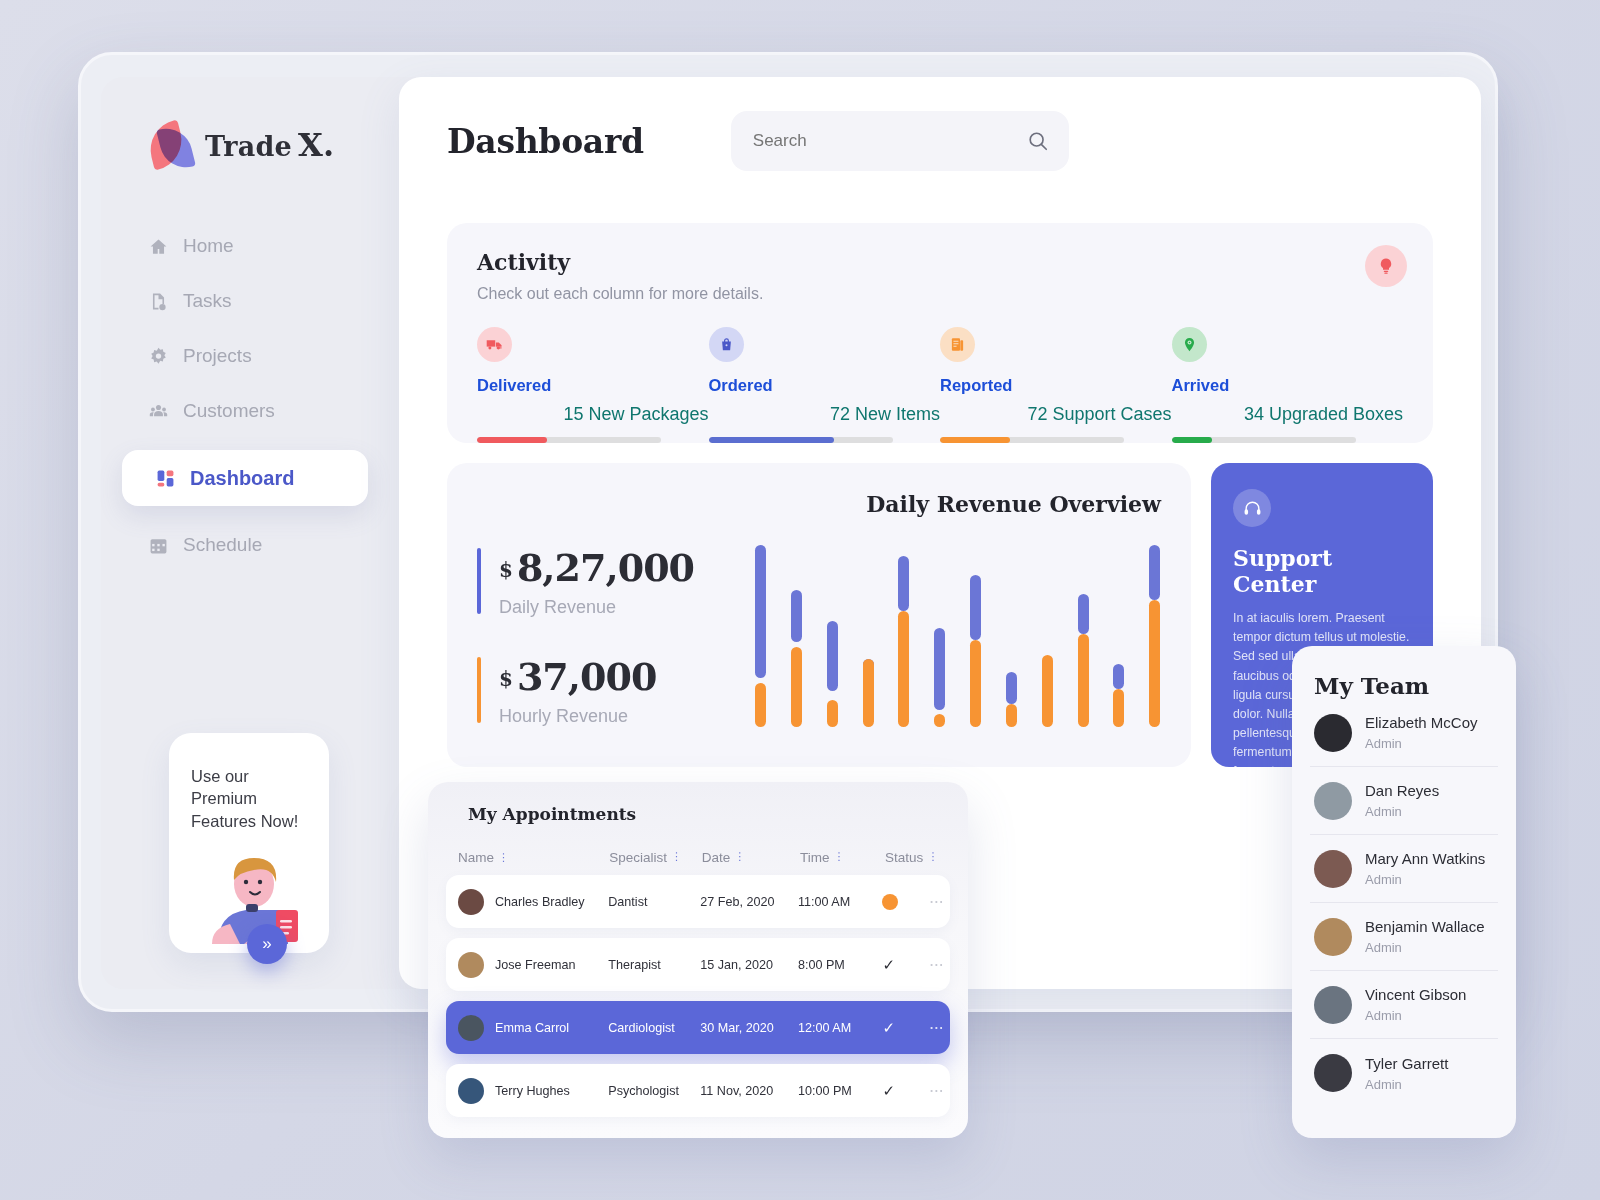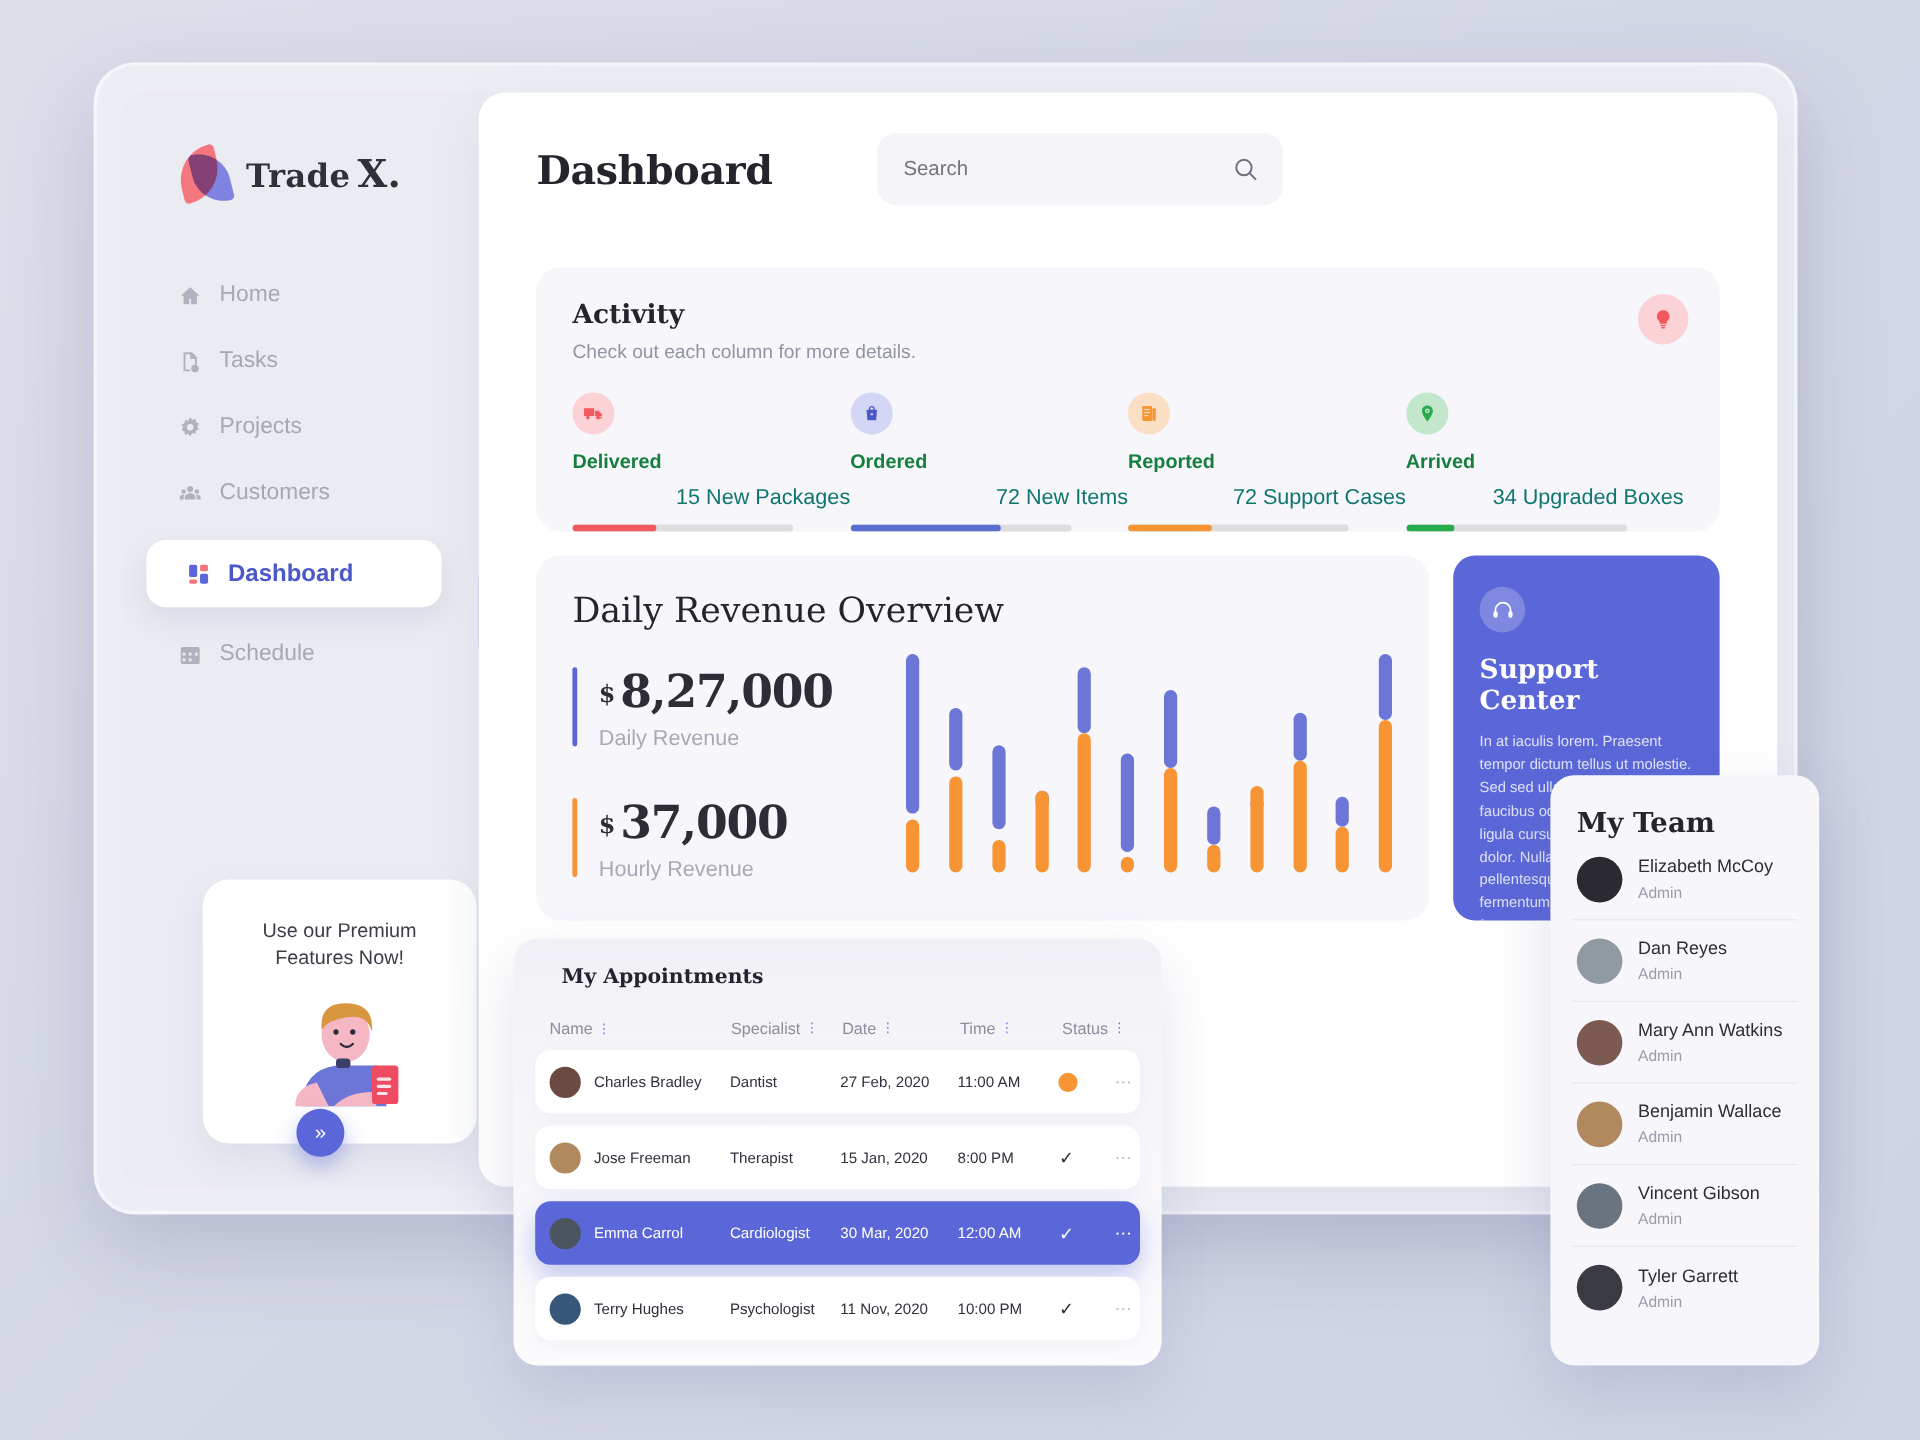--- a/index.html
+++ b/index.html
@@ -55,22 +55,22 @@
     margin: 16px 31px 16px 21px; padding-left: 34px; height: 56px;
     background: #ffffff; border-radius: 16px; color: #4b58c8;
     font-weight: 700; font-size: 20px;
     box-shadow: 0 10px 24px rgba(110,120,170,.16);
   }
   .nav-item.active .ic { color: #4b58c8; }
   .active-bar { position: absolute; left: 298px; top: 402px; width: 5px;
     height: 62px; background: #5b67d8; border-radius: 3px; }
 
   
-  .promo { position: absolute; left: 68px; top: 656px; width: 228px; height: 220px;
-    background: #fff; border-radius: 22px; text-align: center;
+  .promo { position: absolute; left: 68px; top: 656px; width: 160px; height: 220px;
+    background: #fff; border-radius: 22px; text-align: left;
     box-shadow: 0 12px 30px rgba(110,120,170,.12); }
   .promo h4 { font-size: 16.5px; color: #3c3d46; font-weight: 400;
     line-height: 1.35; padding: 32px 22px 0; }
   .promo .art { position: relative; width: 130px; height: 96px; margin: 16px auto 0; }
   .promo-next {
     position: absolute; left: 146px; top: 847px; width: 40px; height: 40px;
     border-radius: 50%; background: #5b67d8; color: #fff;
     display: flex; align-items: center; justify-content: center;
     font-size: 17px; box-shadow: 0 8px 18px rgba(91,103,216,.4); cursor: pointer;
   }
@@ -107,31 +107,31 @@
   .activity h3 { font-size: 22px; font-weight: 700; color: #23242c;
     font-family: "DejaVu Serif", serif; }
   .activity p.sub { font-size: 16px; color: #9194a3; margin-top: 10px; }
   .bulb { position: absolute; right: 26px; top: 22px; width: 42px; height: 42px;
     border-radius: 50%; background: #fbd2d5; display: flex;
     align-items: center; justify-content: center; }
   .stats { display: flex; margin-top: 24px; }
   .stat { width: 253px; }
   .stat .badge { width: 35px; height: 35px; border-radius: 50%;
     display: flex; align-items: center; justify-content: center; }
-  .stat .label { font-size: 16.5px; font-weight: 700; color: #15803d; margin-top: 14px; }
+  .stat .label { font-size: 16.5px; font-weight: 700; color: #1d4ed8; margin-top: 14px; }
   .stat .sub2 { font-size: 18px; color: #0f766e; margin-top: 9px; text-align: right; }
   .track { height: 6px; border-radius: 4px; background: #dededf;
     margin-top: 12px; width: 184px; overflow: hidden; }
   .track span { display: block; height: 100%; border-radius: 4px; }
 
   
   .revenue { position: absolute; left: 48px; top: 386px; width: 744px; height: 304px;
     background: #f6f6fb; border-radius: 20px; padding: 28px 30px; }
-  .revenue h3 { font-size: 29px; font-weight: 400; color: #23242c;
-    font-family: "DejaVu Serif", serif; }
+  .revenue h3 { font-size: 22px; font-weight: 700; color: #23242c;
+    font-family: "DejaVu Serif", serif; text-align: right; }
   .kpi { margin-top: 28px; padding-left: 22px; position: relative; }
   .kpi + .kpi { margin-top: 36px; }
   .kpi .rule { position: absolute; left: 0; top: 3px; width: 4px; height: 66px;
     border-radius: 3px; }
   .kpi .amount { font-size: 38px; font-weight: 700; color: #2c2d35;
     font-family: "DejaVu Serif", serif; letter-spacing: -1px; }
   .kpi .amount .cur { font-size: 20px; font-weight: 600; vertical-align: 4px;
     margin-right: 5px; }
   .kpi .cap { font-size: 18px; color: #a7a9b6; margin-top: 7px; }
   .chart { position: absolute; right: 14px; bottom: 40px; width: 430px; height: 190px; }

